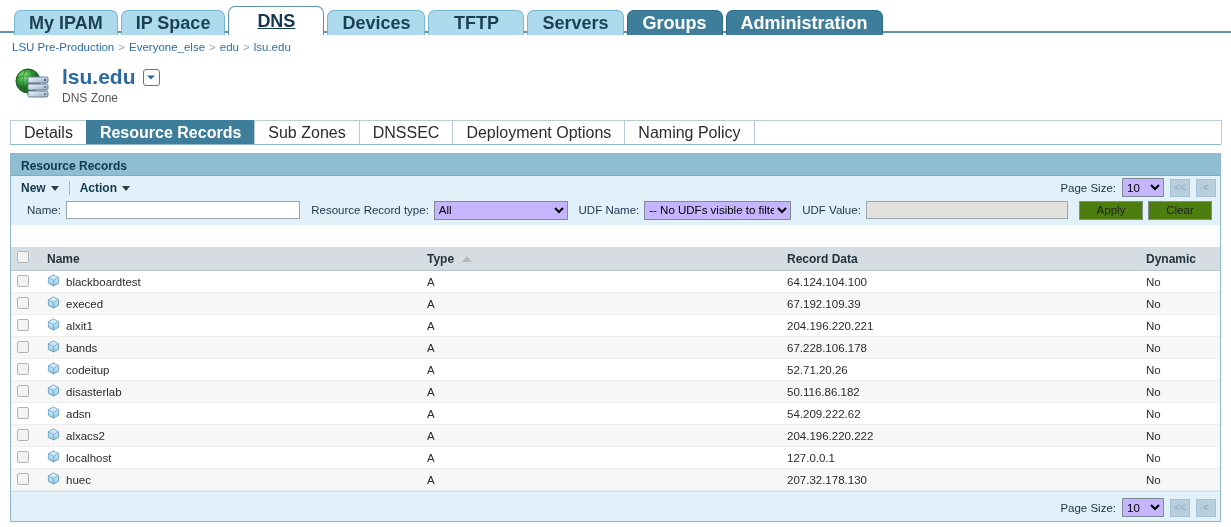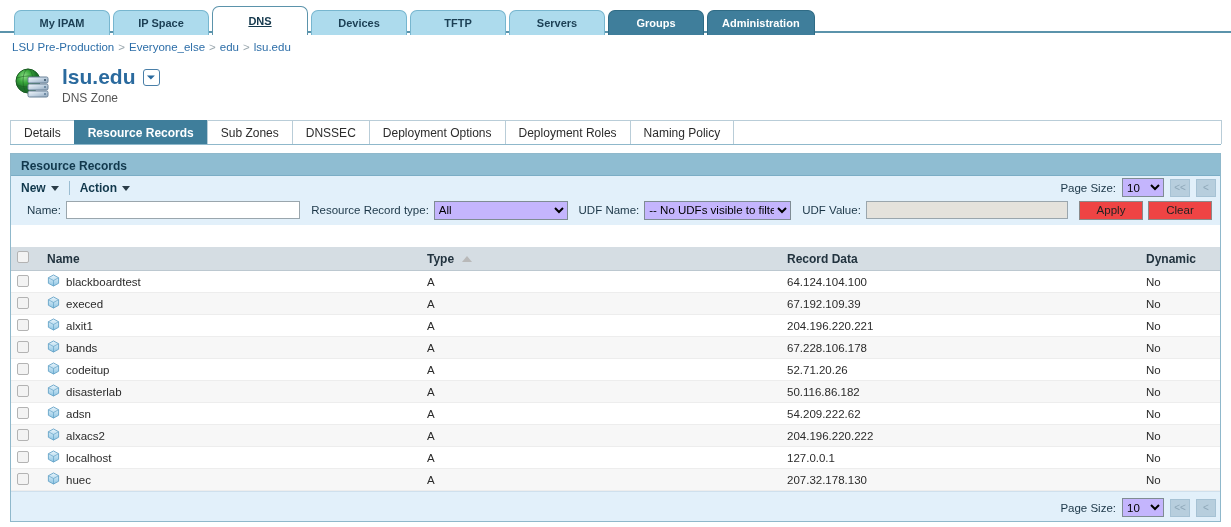--- a/index.html
+++ b/index.html
@@ -27,21 +27,21 @@
     padding-left: 14px;
     gap: 3px;
   }
   .toptab {
     height: 25px;
     min-width: 96px;
     padding: 0 14px;
     display: flex;
     align-items: center;
     justify-content: center;
-    font-size: 11px;
+    font-size: 18px;
     font-weight: bold;
     color: #1b3f54;
     background: #addbed;
     border: 1px solid #77b6cf;
     border-bottom: none;
     border-radius: 7px 7px 0 0;
     position: relative;
     top: 2px;
     white-space: nowrap;
     cursor: pointer;
@@ -108,21 +108,21 @@
     display: flex;
     align-items: flex-end;
     height: 26px;
     margin: 10px 10px 0 10px;
     border-bottom: 1px solid #8fb8cb;
   }
   .subtab {
     height: 24px;
     padding: 6px 13px;
     display: flex; align-items: center;
-    font-size: 12px;
+    font-size: 16px;
     color: #2c2c2c;
     background: #ffffff;
     border: 1px solid #b9cdd8;
     border-bottom: none;
     margin-right: -1px;
     cursor: pointer;
     white-space: nowrap;
   }
   .subtab.active {
     background: #3f7e9b;
@@ -213,21 +213,21 @@
     height: 19px;
     border: 1px solid #7f8c94;
     background: #c4b5fd;
     font-family: "Liberation Sans", sans-serif;
     font-size: 11.5px;
   }
   button.btn {
     height: 19px;
     min-width: 64px;
     border: 1px solid #8a8a8a;
-    background: #ef4444;
+    background: #4d7c0f;
     font-family: "Liberation Sans", sans-serif;
     font-size: 11.5px;
     color: #222;
     cursor: pointer;
   }
 
   
   table.grid { width: 100%; border-collapse: collapse; margin-top: 22px; }
   table.grid th {
     background: #d5dde3;
@@ -336,21 +336,20 @@
     <div class="subtitle">DNS Zone</div>
   </div>
 </div>
 
 <div class="subtabs" id="sub-tabs">
     <div class="subtab">Details</div>
     <div class="subtab active">Resource Records</div>
     <div class="subtab">Sub Zones</div>
     <div class="subtab">DNSSEC</div>
     <div class="subtab">Deployment Options</div>
-    <div class="subtab">Deployment Roles</div>
     <div class="subtab">Naming Policy</div>
     <div class="subtab filler"></div>
   </div>
 
 <div class="panel">
   <div class="panel-head">Resource Records</div>
 
   <div class="toolbar">
     <div class="tb-menu">
       <span>New</span>

